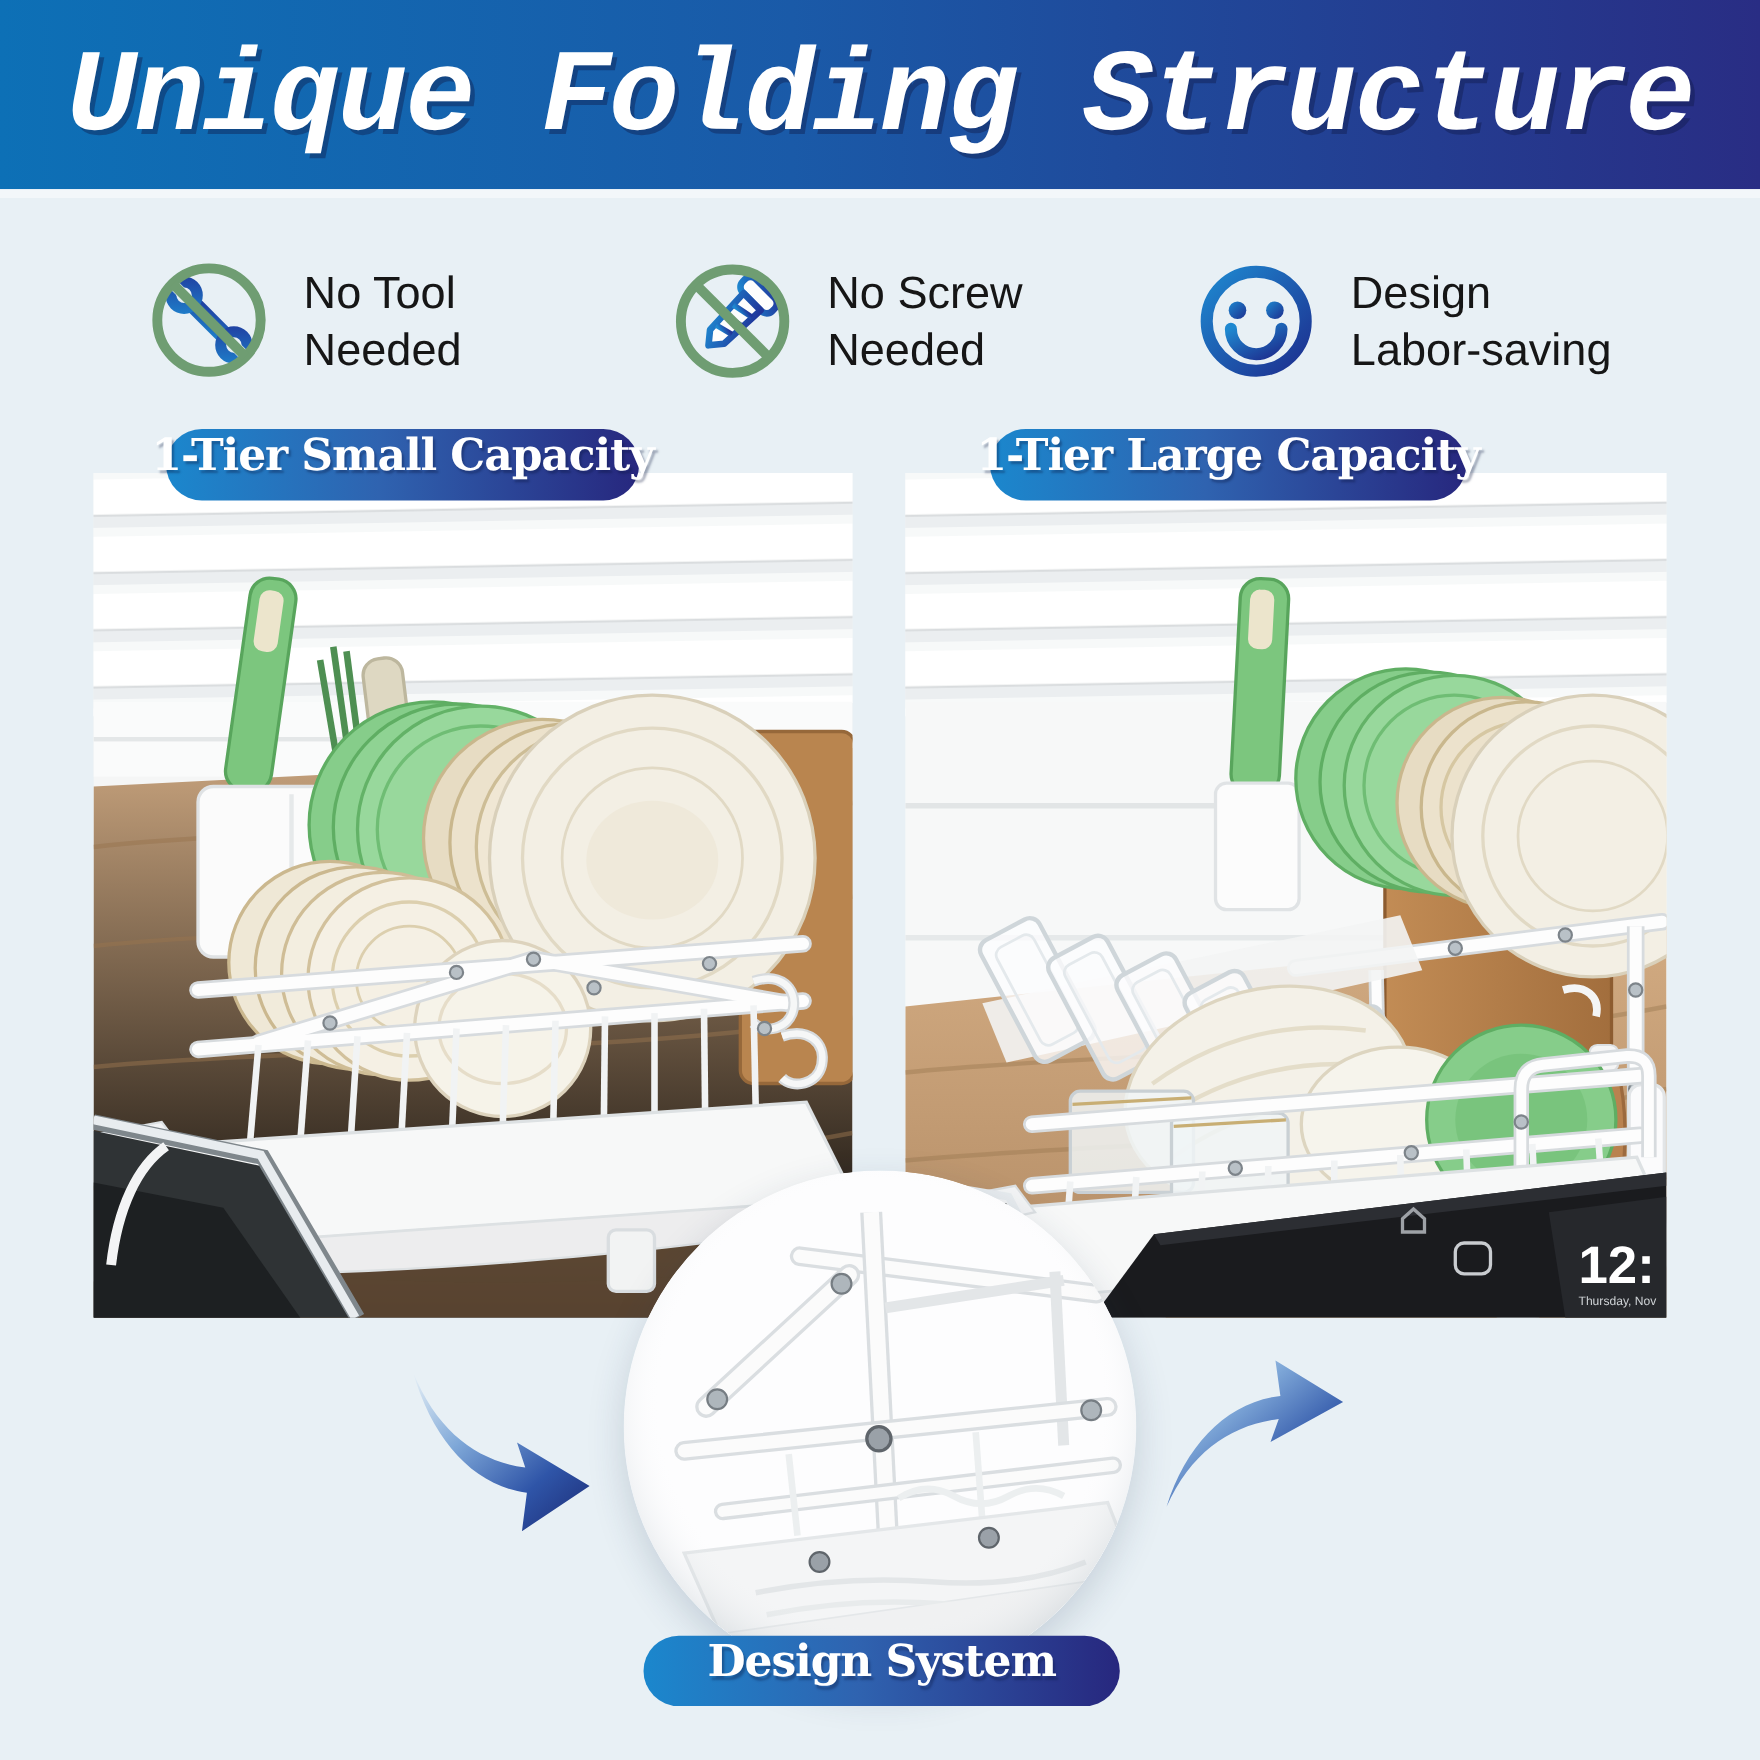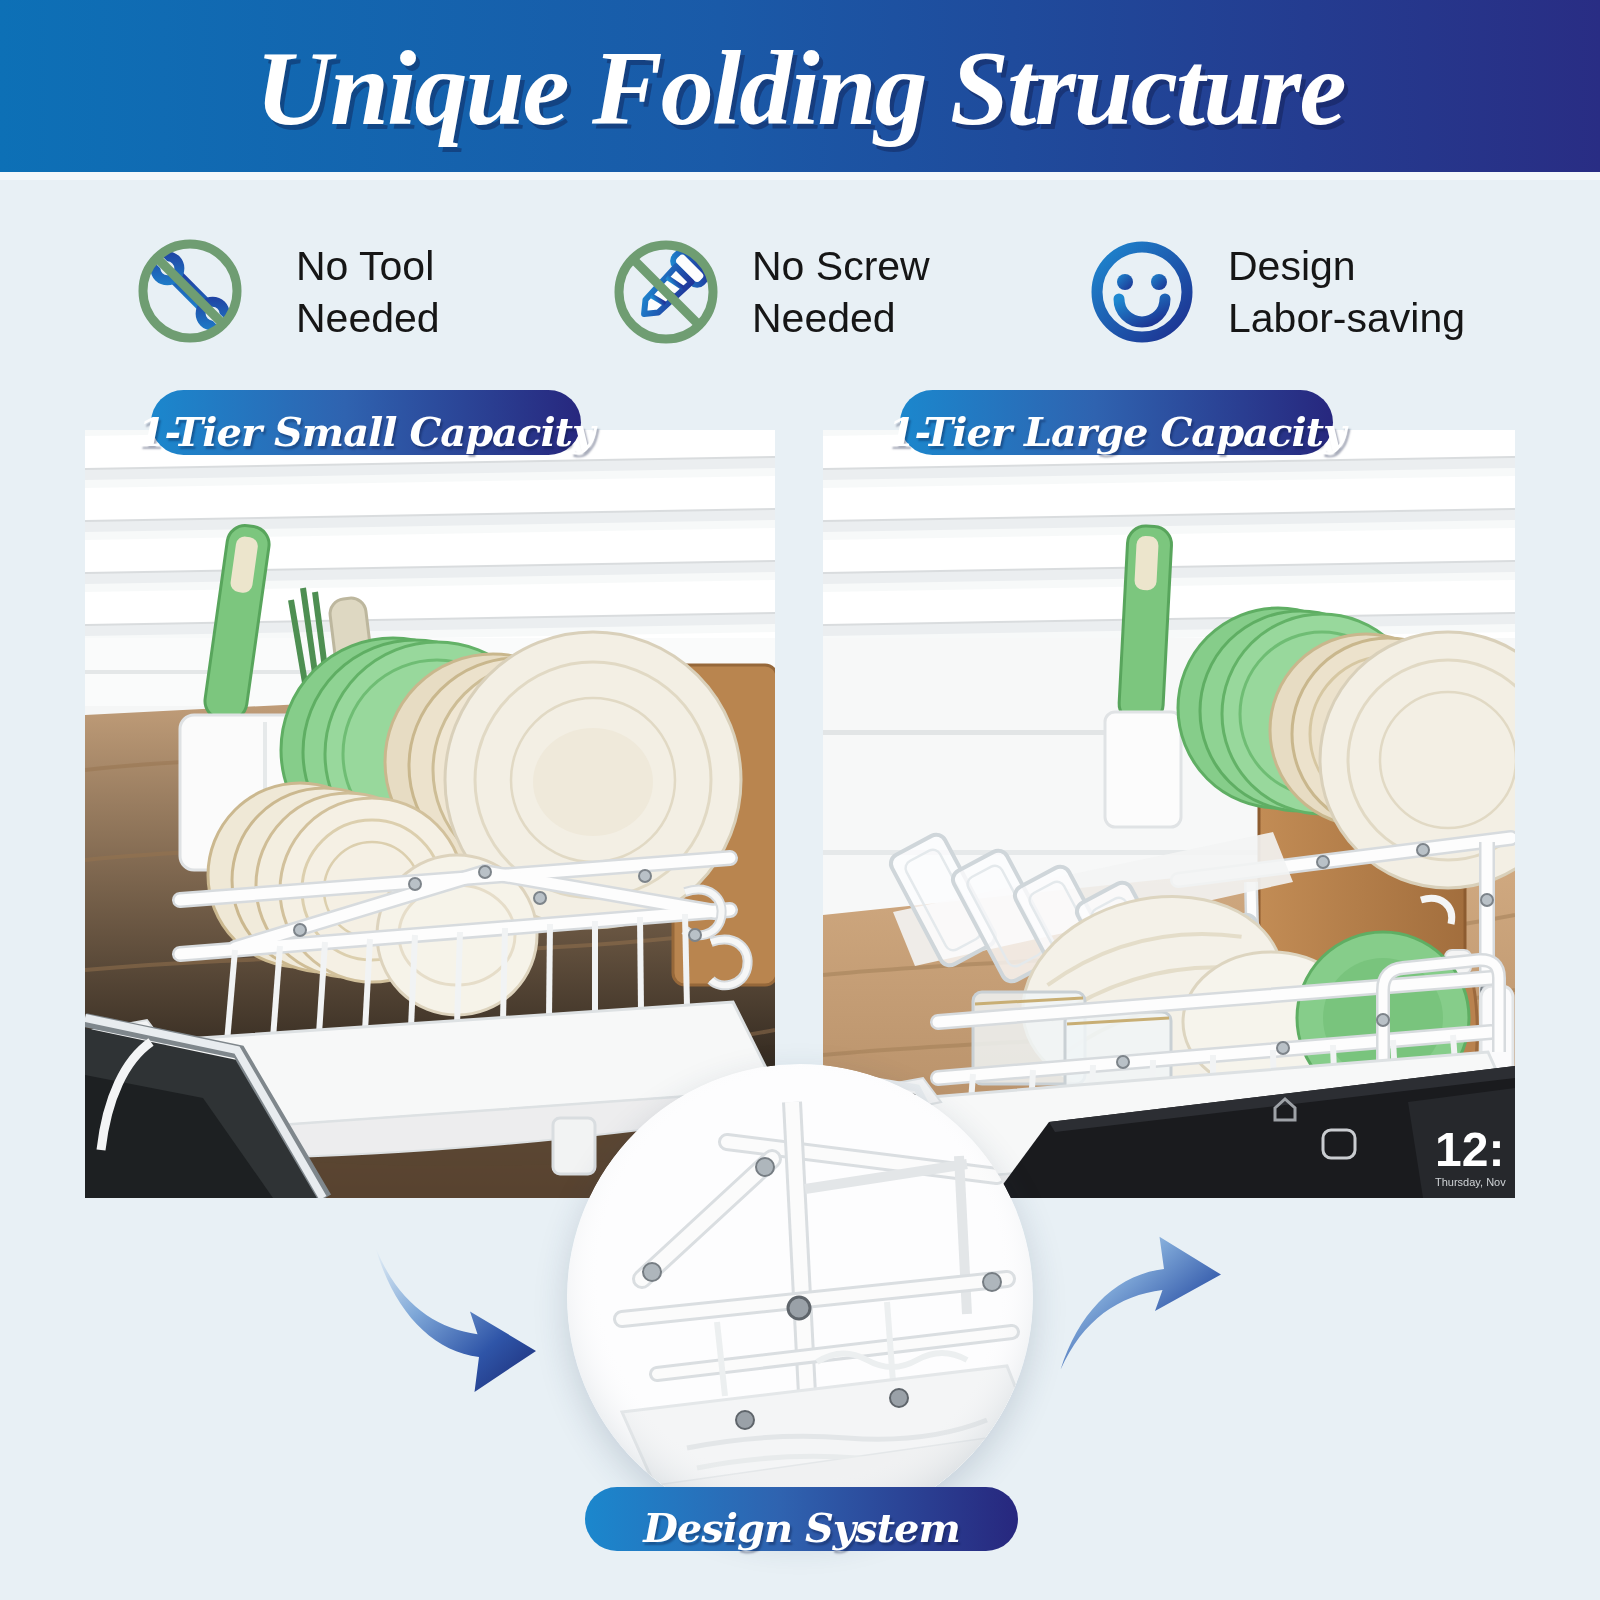--- a/index.html
+++ b/index.html
@@ -2,36 +2,36 @@
 <html><head>
 <meta charset="utf-8">
 <style>
   html,body{margin:0;padding:0;background:#e8f0f5;}
   .page{position:relative;width:1600px;height:1600px;background:#e8f0f5;overflow:hidden;
         font-family:"Liberation Sans",sans-serif;}
   
   .banner{position:absolute;left:0;top:0;width:1600px;height:172px;
           background:linear-gradient(90deg,#0d70b6 0%,#1a5aa8 45%,#292d84 100%);}
   .banner h1{margin:0;height:172px;line-height:178px;text-align:center;color:#ffffff;
-             font-family:Liberation Serif, serif;font-style:italic;font-weight:700;
+             font-family:Liberation Mono, monospace;font-style:italic;font-weight:700;
              font-size:106px;letter-spacing:-2px;
              text-shadow:4px 5px 0 rgba(15,25,70,.40);}
   .banner-strip{position:absolute;left:0;top:172px;width:1600px;height:8px;background:#f3f7fa;}
   
   .feature-icon{position:absolute;width:112px;height:112px;}
   .feature-text{position:absolute;font-size:41px;line-height:52px;color:#161616;}
   
   .photo{position:absolute;top:430px;height:768px;display:block;}
   .photo-left{left:85px;width:690px;}
   .photo-right{left:823px;width:692px;}
   
   .badge{position:absolute;height:65px;border-radius:34px;box-sizing:border-box;
          background:linear-gradient(90deg,#1b87cd 0%,#2f63b0 45%,#27277e 100%);
-         color:#fff;display:flex;align-items:flex-end;justify-content:center;
-         font-family:"DejaVu Serif",serif;font-style:italic;font-weight:700;font-size:40px;
+         color:#fff;display:flex;align-items:flex-start;justify-content:center;
+         font-family:"DejaVu Serif",serif;font-weight:700;font-size:40px;
          letter-spacing:-1px;white-space:nowrap;
          text-shadow:2px 3px 2px rgba(10,20,60,.35);}
   .badge-left{left:151px;top:390px;width:430px;}
   .badge-right{left:900px;top:390px;width:433px;}
   .badge-callout{left:585px;top:1487px;width:433px;height:64px;}
   
   .inset{position:absolute;left:567px;top:1064px;width:466px;height:466px;border-radius:50%;
          box-shadow:0 12px 34px rgba(40,60,90,.18);}
   .inset svg{display:block;border-radius:50%;}
   
@@ -61,21 +61,21 @@
       <circle cx="56" cy="24" r="17" fill="url(#gW)"></circle>
       <circle cx="56" cy="24" r="7" fill="#e8f0f5"></circle>
       <rect x="51" y="2" width="10" height="18" fill="#e8f0f5"></rect>
       <circle cx="56" cy="88" r="17" fill="url(#gW)"></circle>
       <circle cx="56" cy="88" r="7" fill="#e8f0f5"></circle>
       <rect x="51" y="92" width="10" height="18" fill="#e8f0f5"></rect>
     </g>
     <circle cx="56" cy="56" r="47" fill="none" stroke="#6f9d72" stroke-width="9"></circle>
     <line x1="23" y1="23" x2="89" y2="89" stroke="#6f9d72" stroke-width="9"></line>
   </svg>
-  <div class="feature-text" style="left:276px;top:240px;margin-left:20px;">
+  <div class="feature-text" style="left:276px;top:240px;">
     <div>No Tool</div>
     <div>Needed</div>
   </div>
 
   <svg class="feature-icon" style="left:610px;top:236px;" viewBox="0 0 112 112">
     <defs>
       <linearGradient id="gS" x1="0" y1="1" x2="1" y2="0">
         <stop offset="0" stop-color="#1e88d0"></stop>
           <stop offset="1" stop-color="#20369b"></stop>
       </linearGradient>

